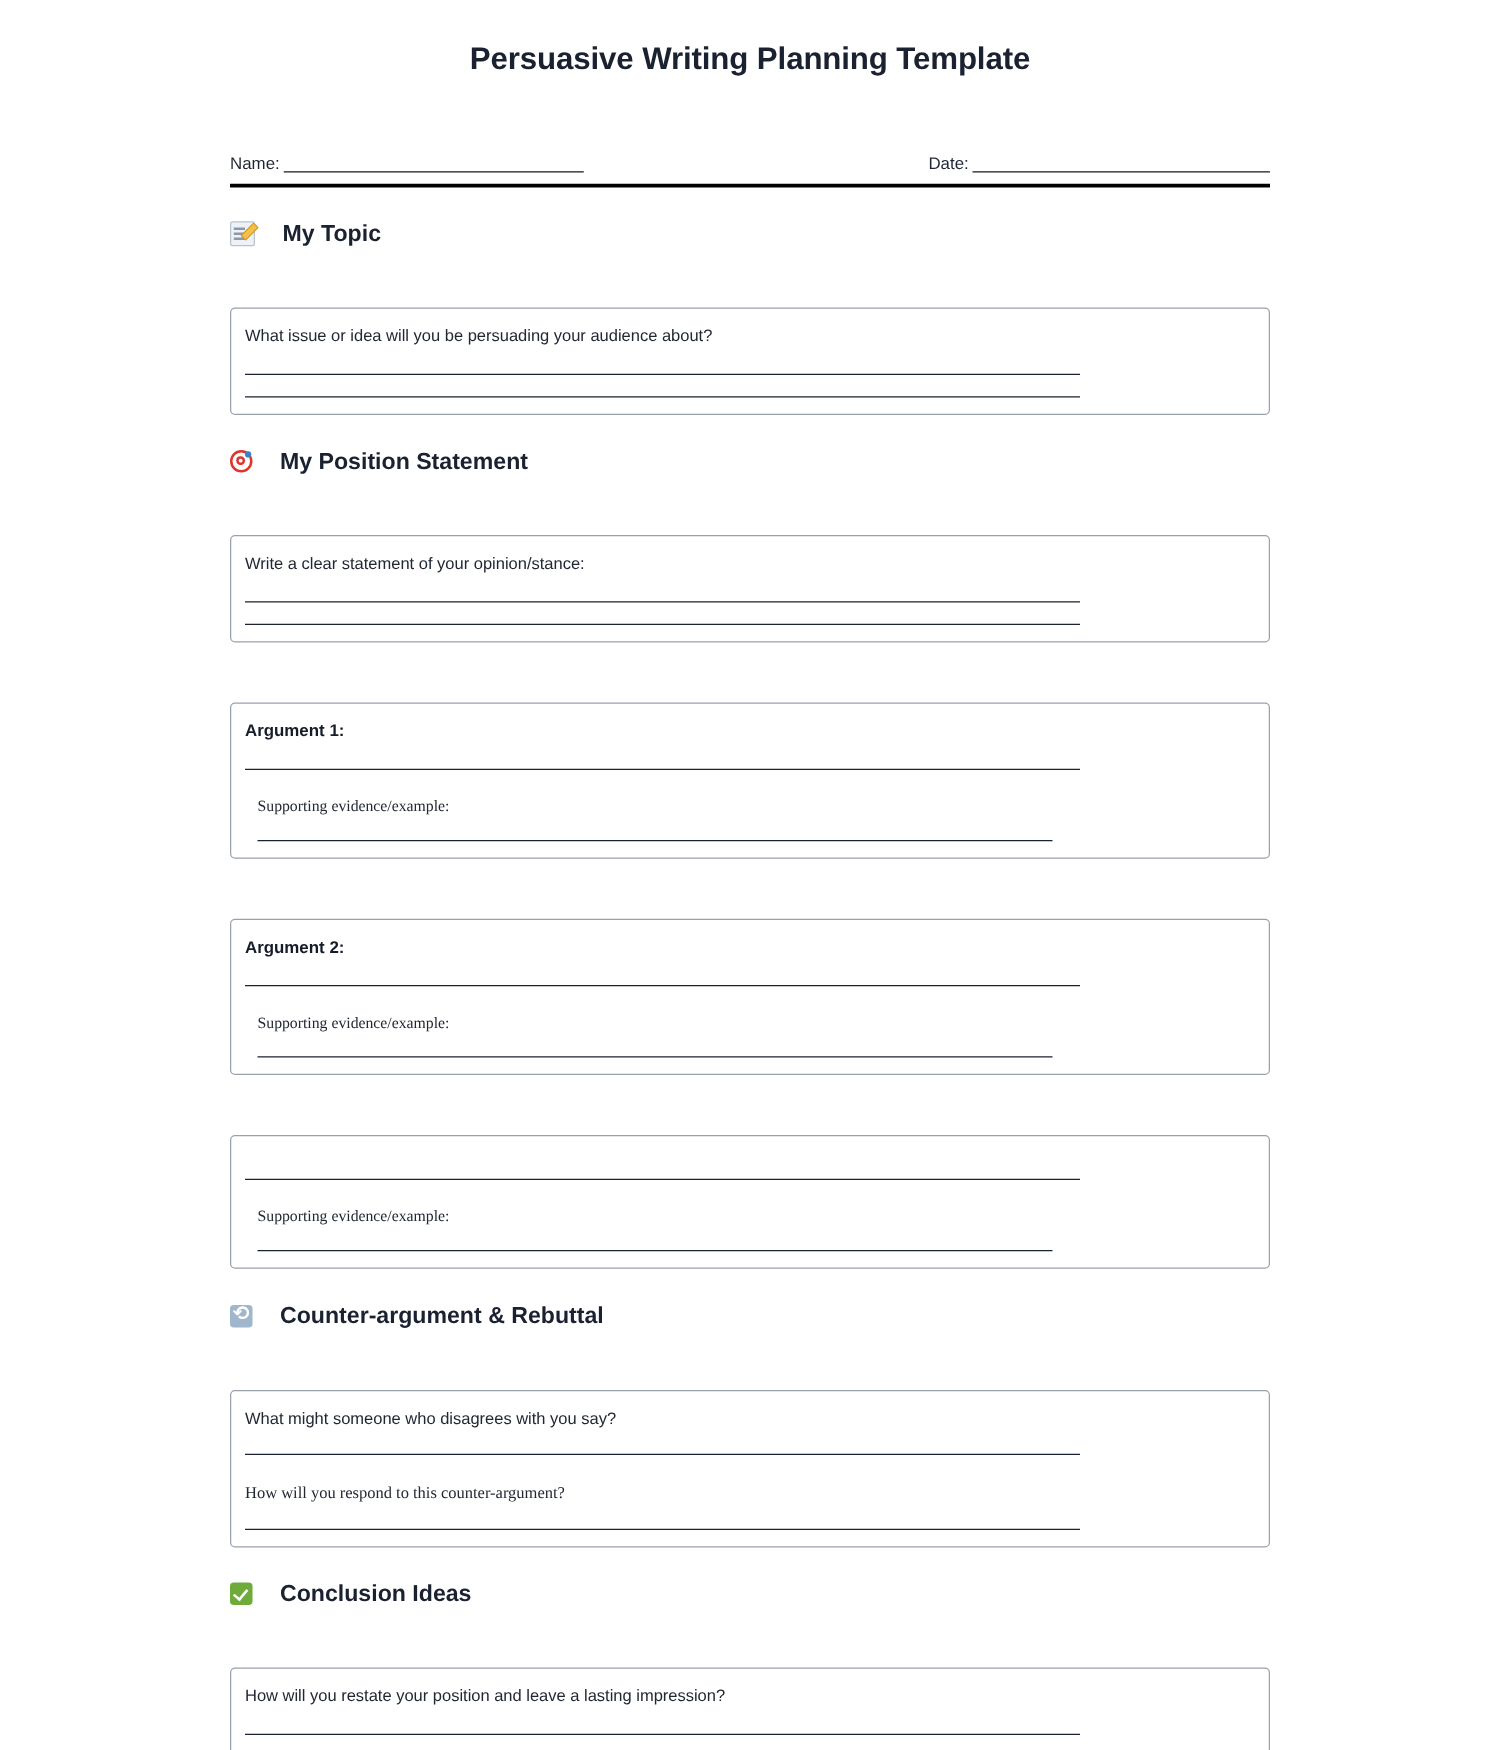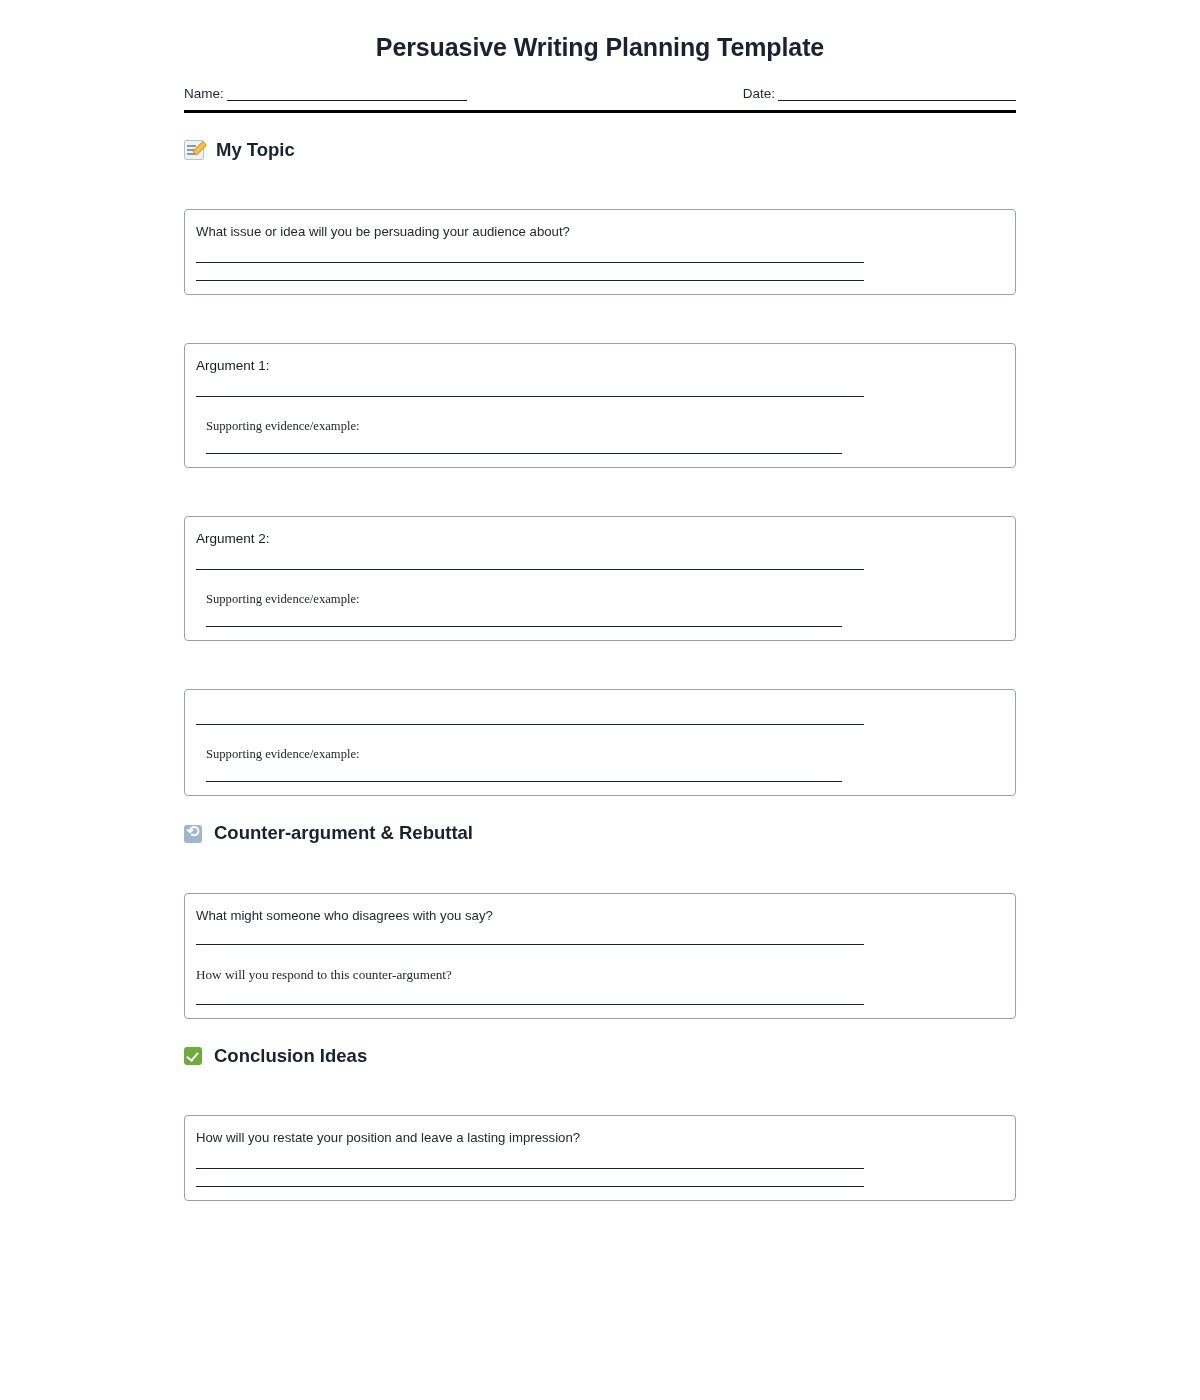--- a/index.html
+++ b/index.html
@@ -48,20 +48,21 @@
   }
   .nd-field {
     display: flex;
     align-items: flex-end;
     white-space: nowrap;
   }
   .nd-label {
     font-size: 13.5px;
     color: #1f2633;
     padding-right: 3px;
+    margin-top: 37px;
   }
   .nd-rule {
     display: inline-block;
     border-bottom: 1.6px solid #1b1b1b;
     height: 11px;
   }
   .nd-rule.name { width: 240px; }
   .nd-rule.date { width: 238px; }
 
   .thick-rule {
@@ -72,21 +73,21 @@
   }
 
   
   .section {
     width: 832px;
     margin: 0 auto;
   }
   .section-head {
     display: flex;
     align-items: center;
-    gap: 12px;
+    gap: 22px;
     font-size: 18.5px;
     font-weight: bold;
     color: #1a2130;
     margin-top: 26px;
     margin-bottom: 9px;
     line-height: 1.2;
   }
 
   
   .ico {
@@ -200,21 +201,21 @@
   }
   .box + .box { }
 
   .prompt {
     font-size: 13.2px;
     color: #222833;
     line-height: 1.35;
     margin: 0;
   }
   .prompt.bold {
-    font-weight: normal;
+    font-weight: bold;
     font-size: 13.5px;
     color: #161c28;
   }
   .prompt.indent {
     padding-left: 10px;
     font-size: 12.6px;
   }
 
   .wline {
     height: 0;
@@ -253,20 +254,31 @@
       <span class="ico ico-memo"></span>
       <span>My Topic</span>
     </div>
     <div class="box">
       <p class="prompt">What issue or idea will you be persuading your audience about?</p>
       <div class="wline w-main"></div>
       <div class="wline w-second"></div>
     </div>
   </div>
 
+  <div class="section">
+    <div class="section-head">
+      <span class="ico ico-target"></span>
+      <span>My Position Statement</span>
+    </div>
+    <div class="box">
+      <p class="prompt">Write a clear statement of your opinion/stance:</p>
+      <div class="wline w-main"></div>
+      <div class="wline w-second"></div>
+    </div>
+  </div>
 
   <div class="section">
 
     <div class="box">
       <p class="prompt bold">Argument 1:</p>
       <div class="wline w-main"></div>
       <p class="prompt indent gap-after-line">Supporting evidence/example:</p>
       <div class="wline w-evidence"></div>
     </div>
 

